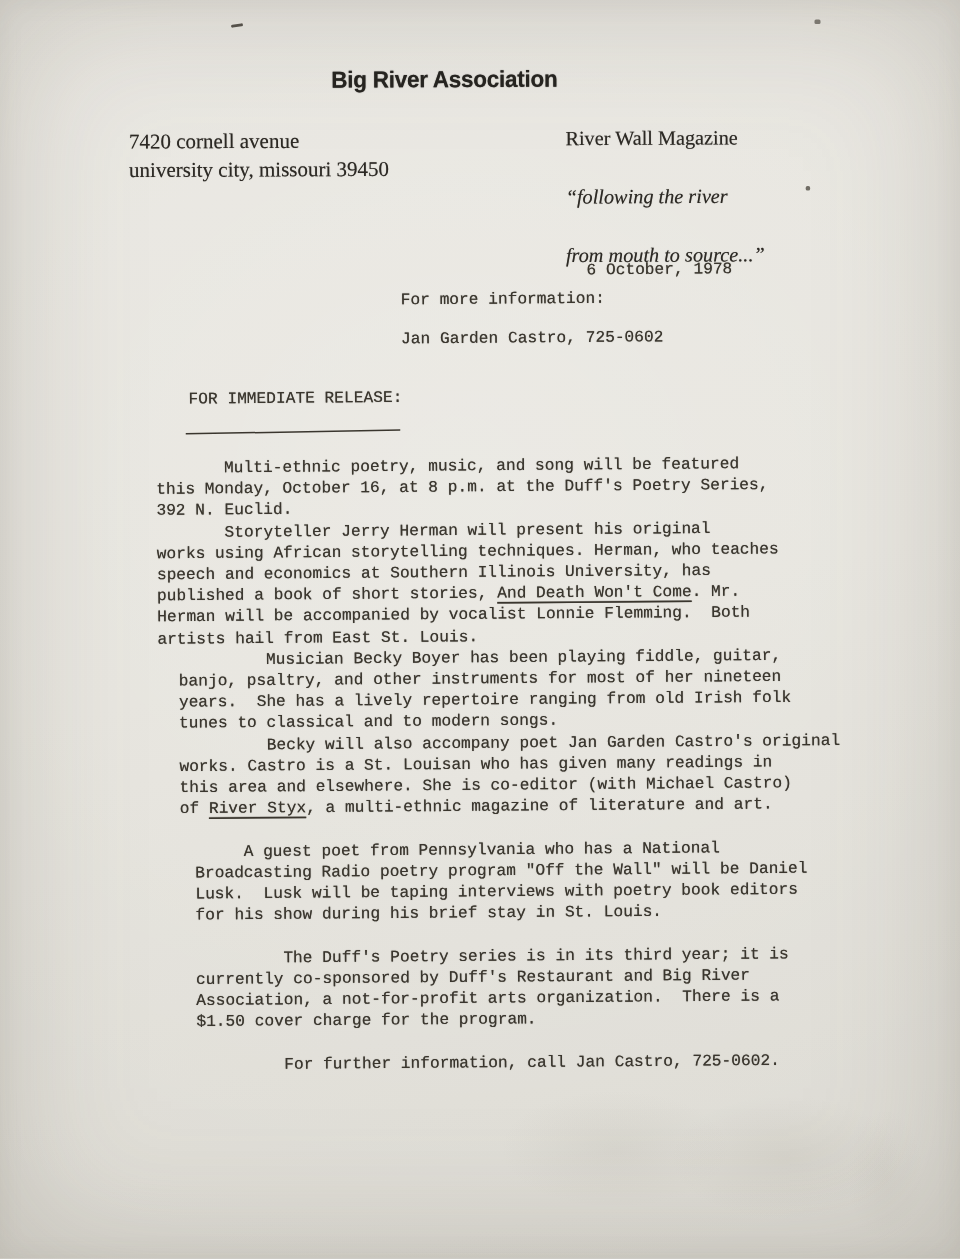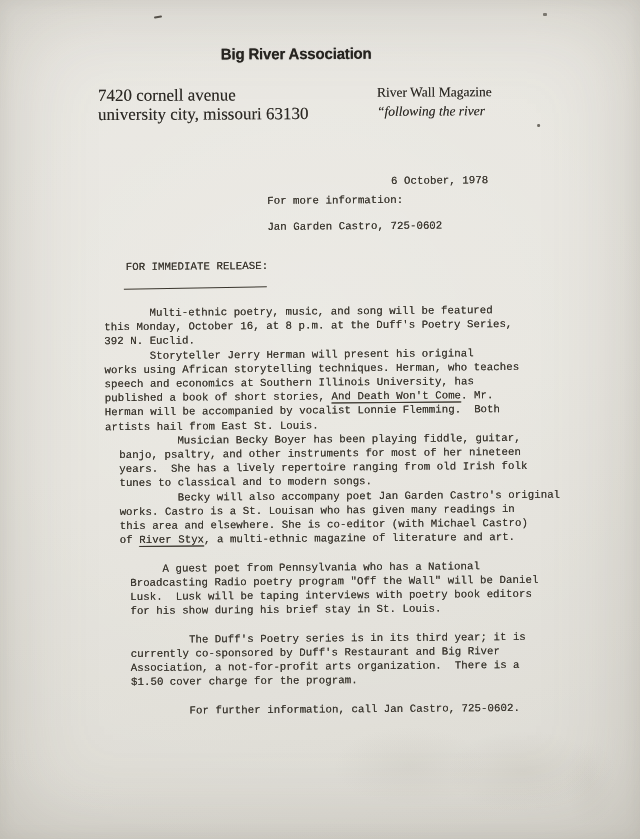--- a/index.html
+++ b/index.html
@@ -12,23 +12,23 @@
     font-family:"Liberation Serif", serif;
   }
   
   .letterhead { position:absolute; inset:0; transform:rotate(-0.25deg); transform-origin:320px 100px; }
   .org-title {
     position:absolute; left:221px; top:45px; margin:0;
     font-family:"Liberation Sans", sans-serif; font-weight:bold; font-size:15.5px;
     letter-spacing:-0.2px; color:#262420; transform:scaleX(0.97); transform-origin:0 0;
     text-shadow:0 0 0.7px rgba(38,36,32,0.75);
   }
-  .lh-left  { position:absolute; left:98px;  top:86px; font-size:17px; line-height:18.6px; color:#2c2924; text-shadow:0 0 0.5px rgba(44,41,36,0.55); }
+  .lh-left  { position:absolute; left:86px;  top:86px; font-size:14px; line-height:18.6px; color:#2c2924; text-shadow:0 0 0.5px rgba(44,41,36,0.55); }
   .lh-right { position:absolute; left:377px; top:84px; font-size:13.5px; line-height:18.8px; color:#2c2924; text-shadow:0 0 0.5px rgba(44,41,36,0.55); }
-  .lh-right .it { font-style:italic; }
+  .lh-right .it { font-style:italic;margin-top:20px; }
   
   .typewritten { position:absolute; inset:0; transform:rotate(-0.45deg); transform-origin:129px 308px; }
   .typed, .line {
     font-family:"Liberation Mono","DejaVu Sans Mono", monospace;
     font-size:10.8px; color:#3a362e; white-space:pre;
     text-shadow:0 0 0.5px rgba(58,54,46,0.8);
   }
   .typed { position:absolute; }
   .date          { left:392px; top:177px; }
   .info          { left:268px; top:196px; }
@@ -58,25 +58,26 @@
 
 <div class="page">
 
   <div class="mark-a"></div>
   <div class="mark-b"></div>
 
   <div class="letterhead">
     <h1 class="org-title">Big River Association</h1>
     <div class="lh-left">
       <div>7420 cornell avenue</div>
-      <div>university city, missouri 63130</div>
+      <div>university city, missouri 39450</div>
     </div>
     <div class="lh-right">
       <div>River Wall Magazine</div>
       <div class="it">“following the river</div>
+      <div class="it">from mouth to source...”</div>
     </div>
     <div class="stray-dot"></div>
   </div>
 
   <div class="typewritten">
     <div class="typed date">6 October, 1978</div>
     <div class="typed info">For more information:</div>
     <div class="typed contact">Jan Garden Castro, 725-0602</div>
     <div class="typed release-label">FOR IMMEDIATE RELEASE:</div>
     <div class="release-underline"></div>

